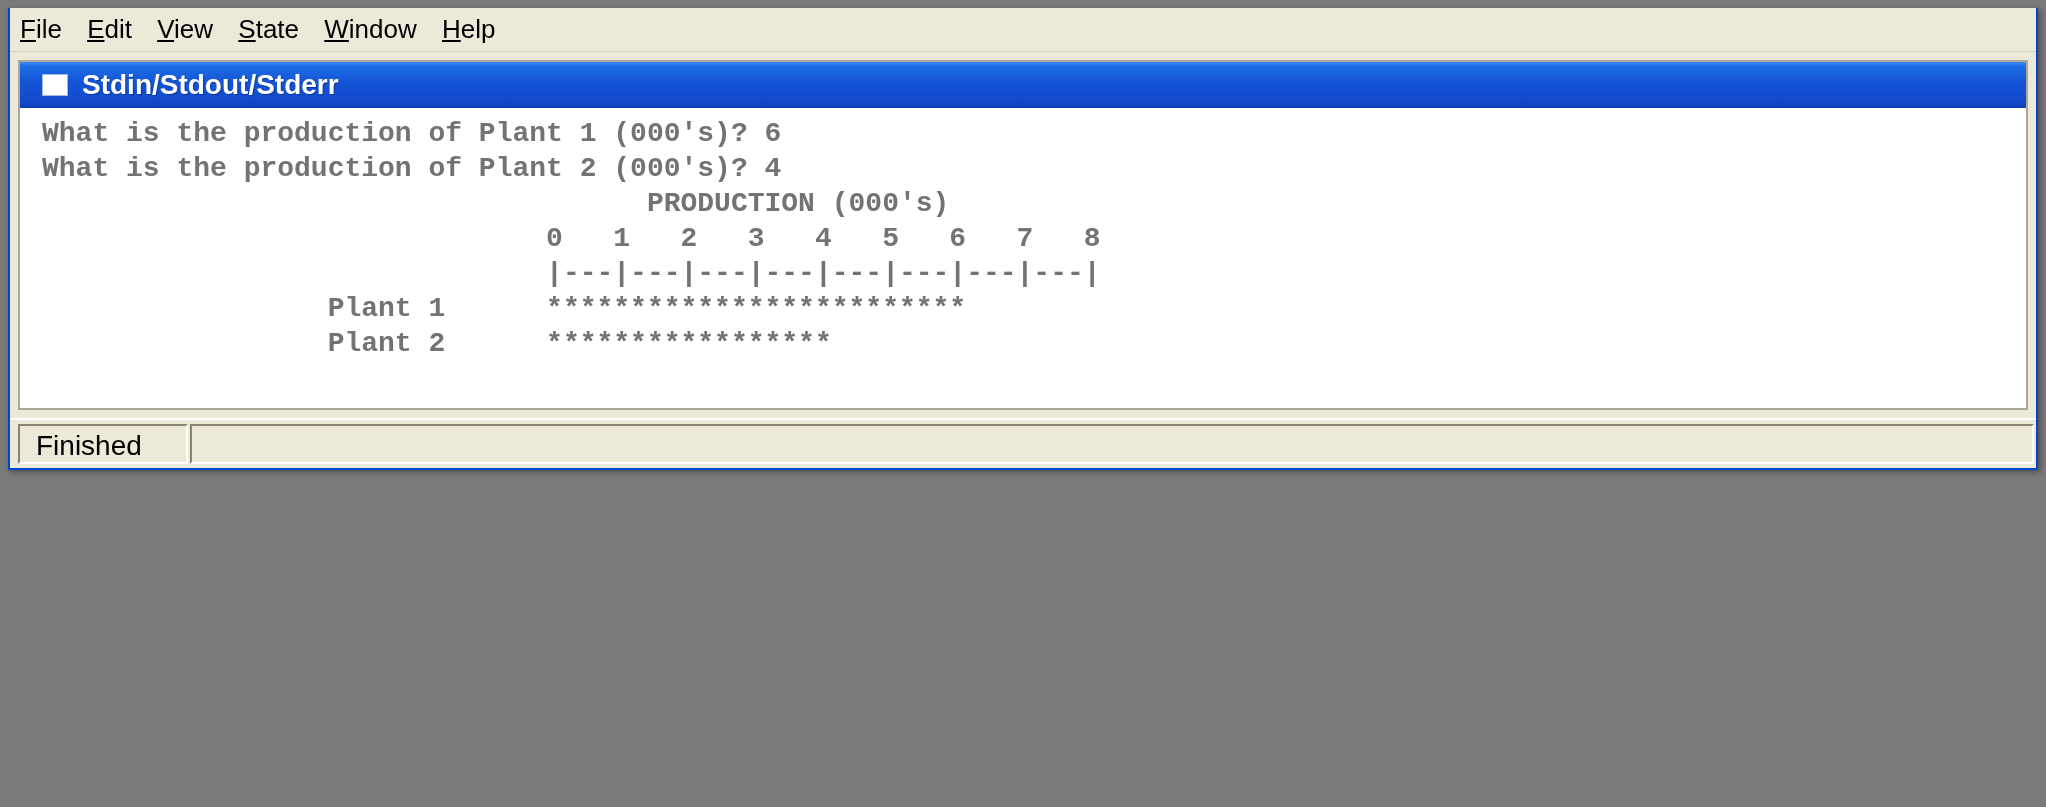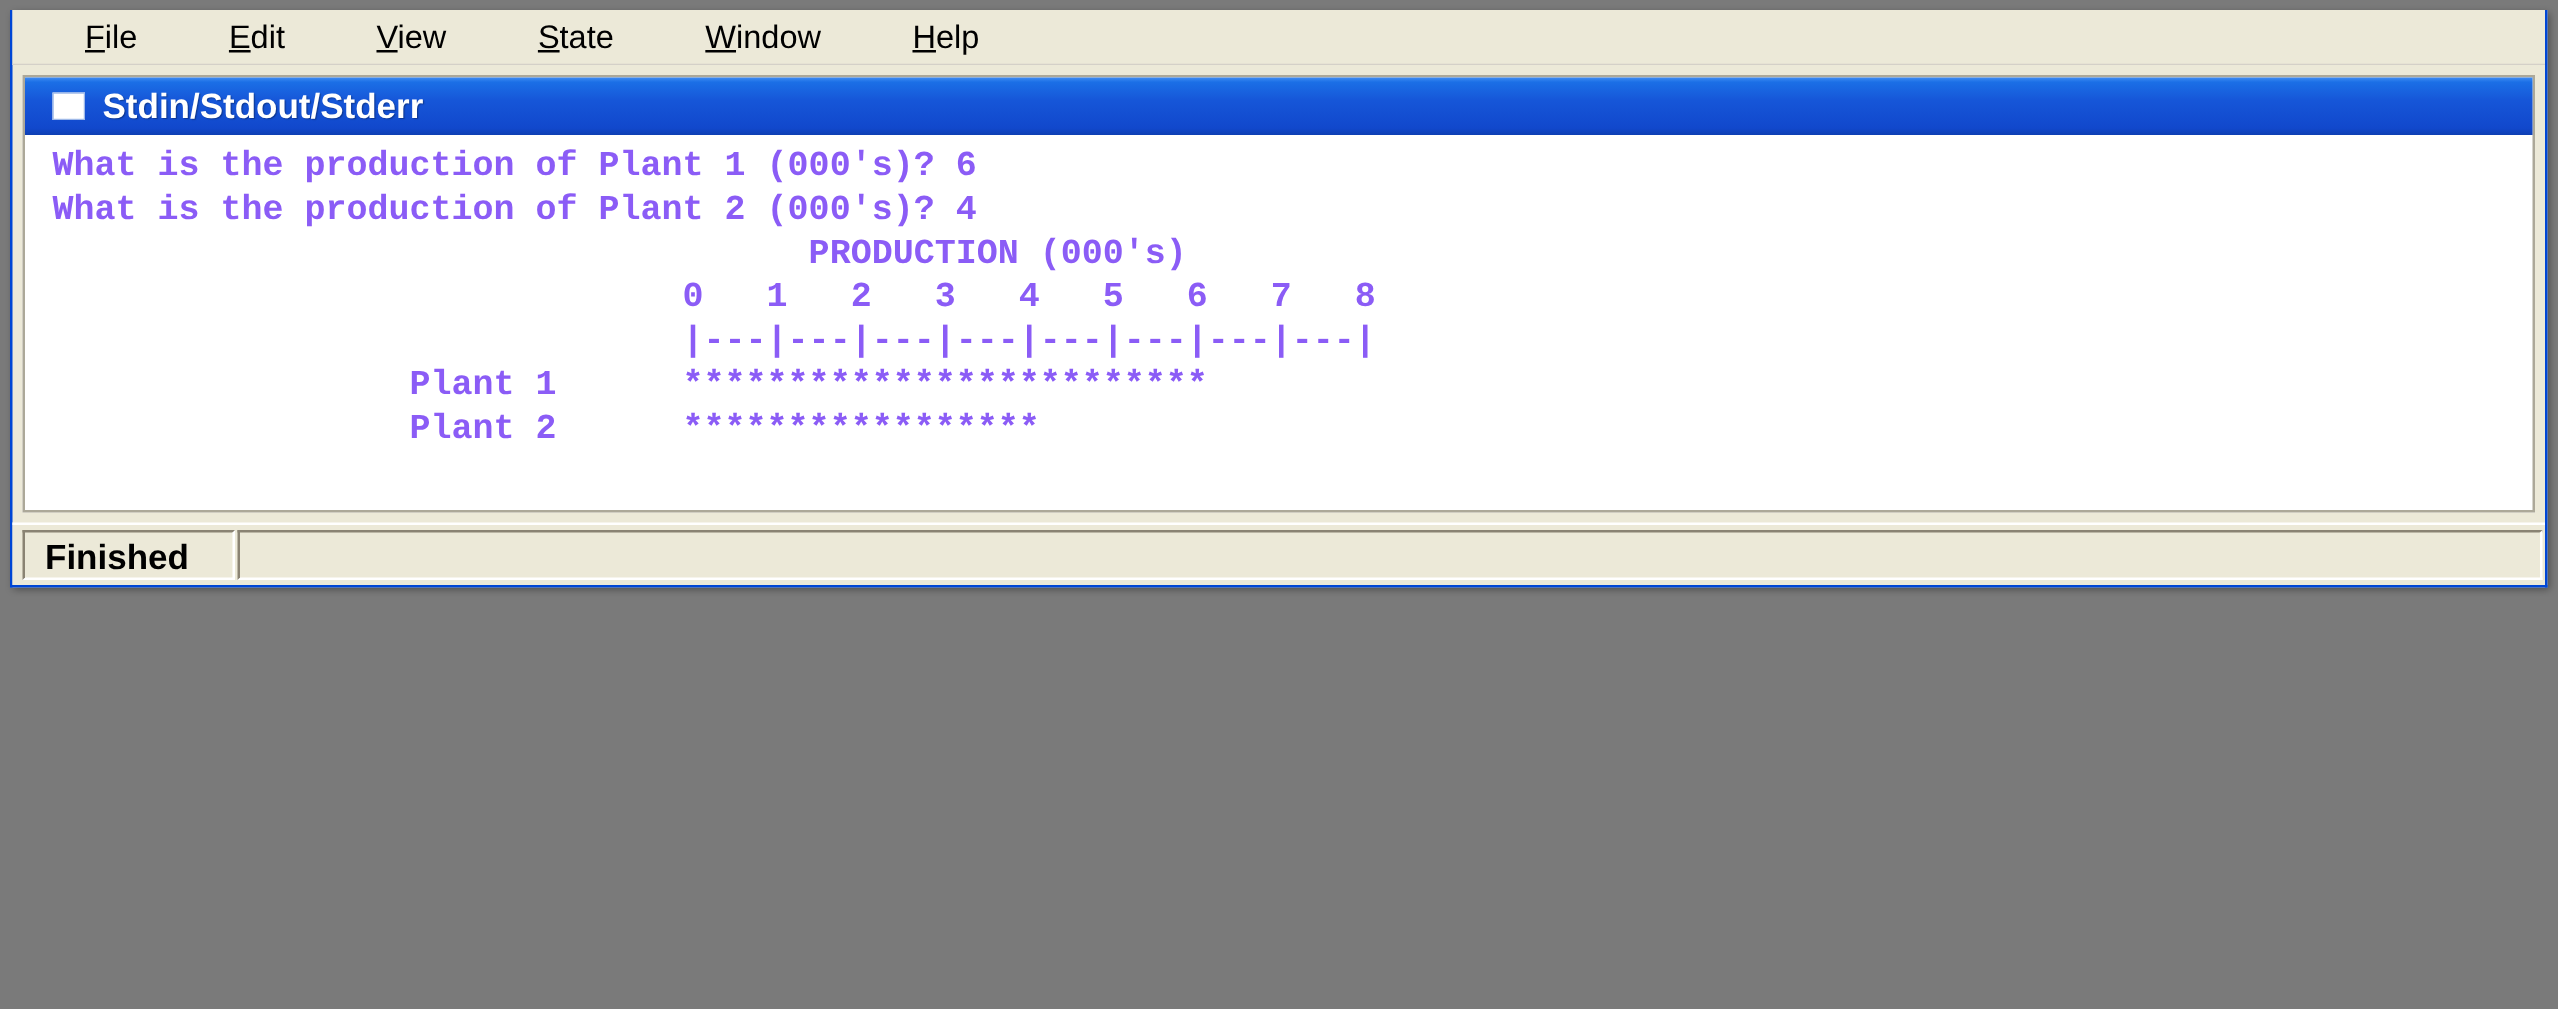--- a/index.html
+++ b/index.html
@@ -80,21 +80,20 @@
     background: #ece9d8;
     padding: 6px 10px;
     font-size: 26px;
     color: #000;
     border-bottom: 1px solid #d4d0c8;
   }
   .menubar .menu-item {
     display: inline-block;
     margin-right: 18px;
     cursor: default;
-    margin-left: 48px;
   }
   .menubar .underline { text-decoration: underline; }
 
   .client-area {
     margin: 8px;
     border: 2px solid #aca899;
     background: #ffffff;
     position: relative;
   }
   .inner-titlebar {
@@ -120,39 +119,39 @@
     border: 1px solid #9fb9e8;
     margin-right: 14px;
   }
   .console {
     font-family: "Courier New", monospace;
     font-size: 28px;
     font-weight: bold;
     line-height: 1.25;
     white-space: pre;
     padding: 8px 12px 20px 22px;
-    color: #8b5cf6;
+    color: #737373;
     min-height: 300px;
   }
 
   .statusbar {
     display: flex;
     background: #ece9d8;
     border-top: 2px solid #ffffff;
     height: 50px;
   }
   .status-cell {
     border: 2px solid #aca899;
     border-top-color: #8a8373;
     border-left-color: #8a8373;
     border-right-color: #ffffff;
     border-bottom-color: #ffffff;
     padding: 4px 16px;
     font-size: 28px;
-    font-weight: bold;
+    font-weight: normal;
     font-family: "Tahoma", "Arial", sans-serif;
     color: #000;
     margin: 4px 2px 4px 8px;
   }
   .status-cell:first-child { width: 170px; }
   .status-cell.stretch { flex: 1; margin-left: 0; }
 </style>
 </head>
 <body>
 

